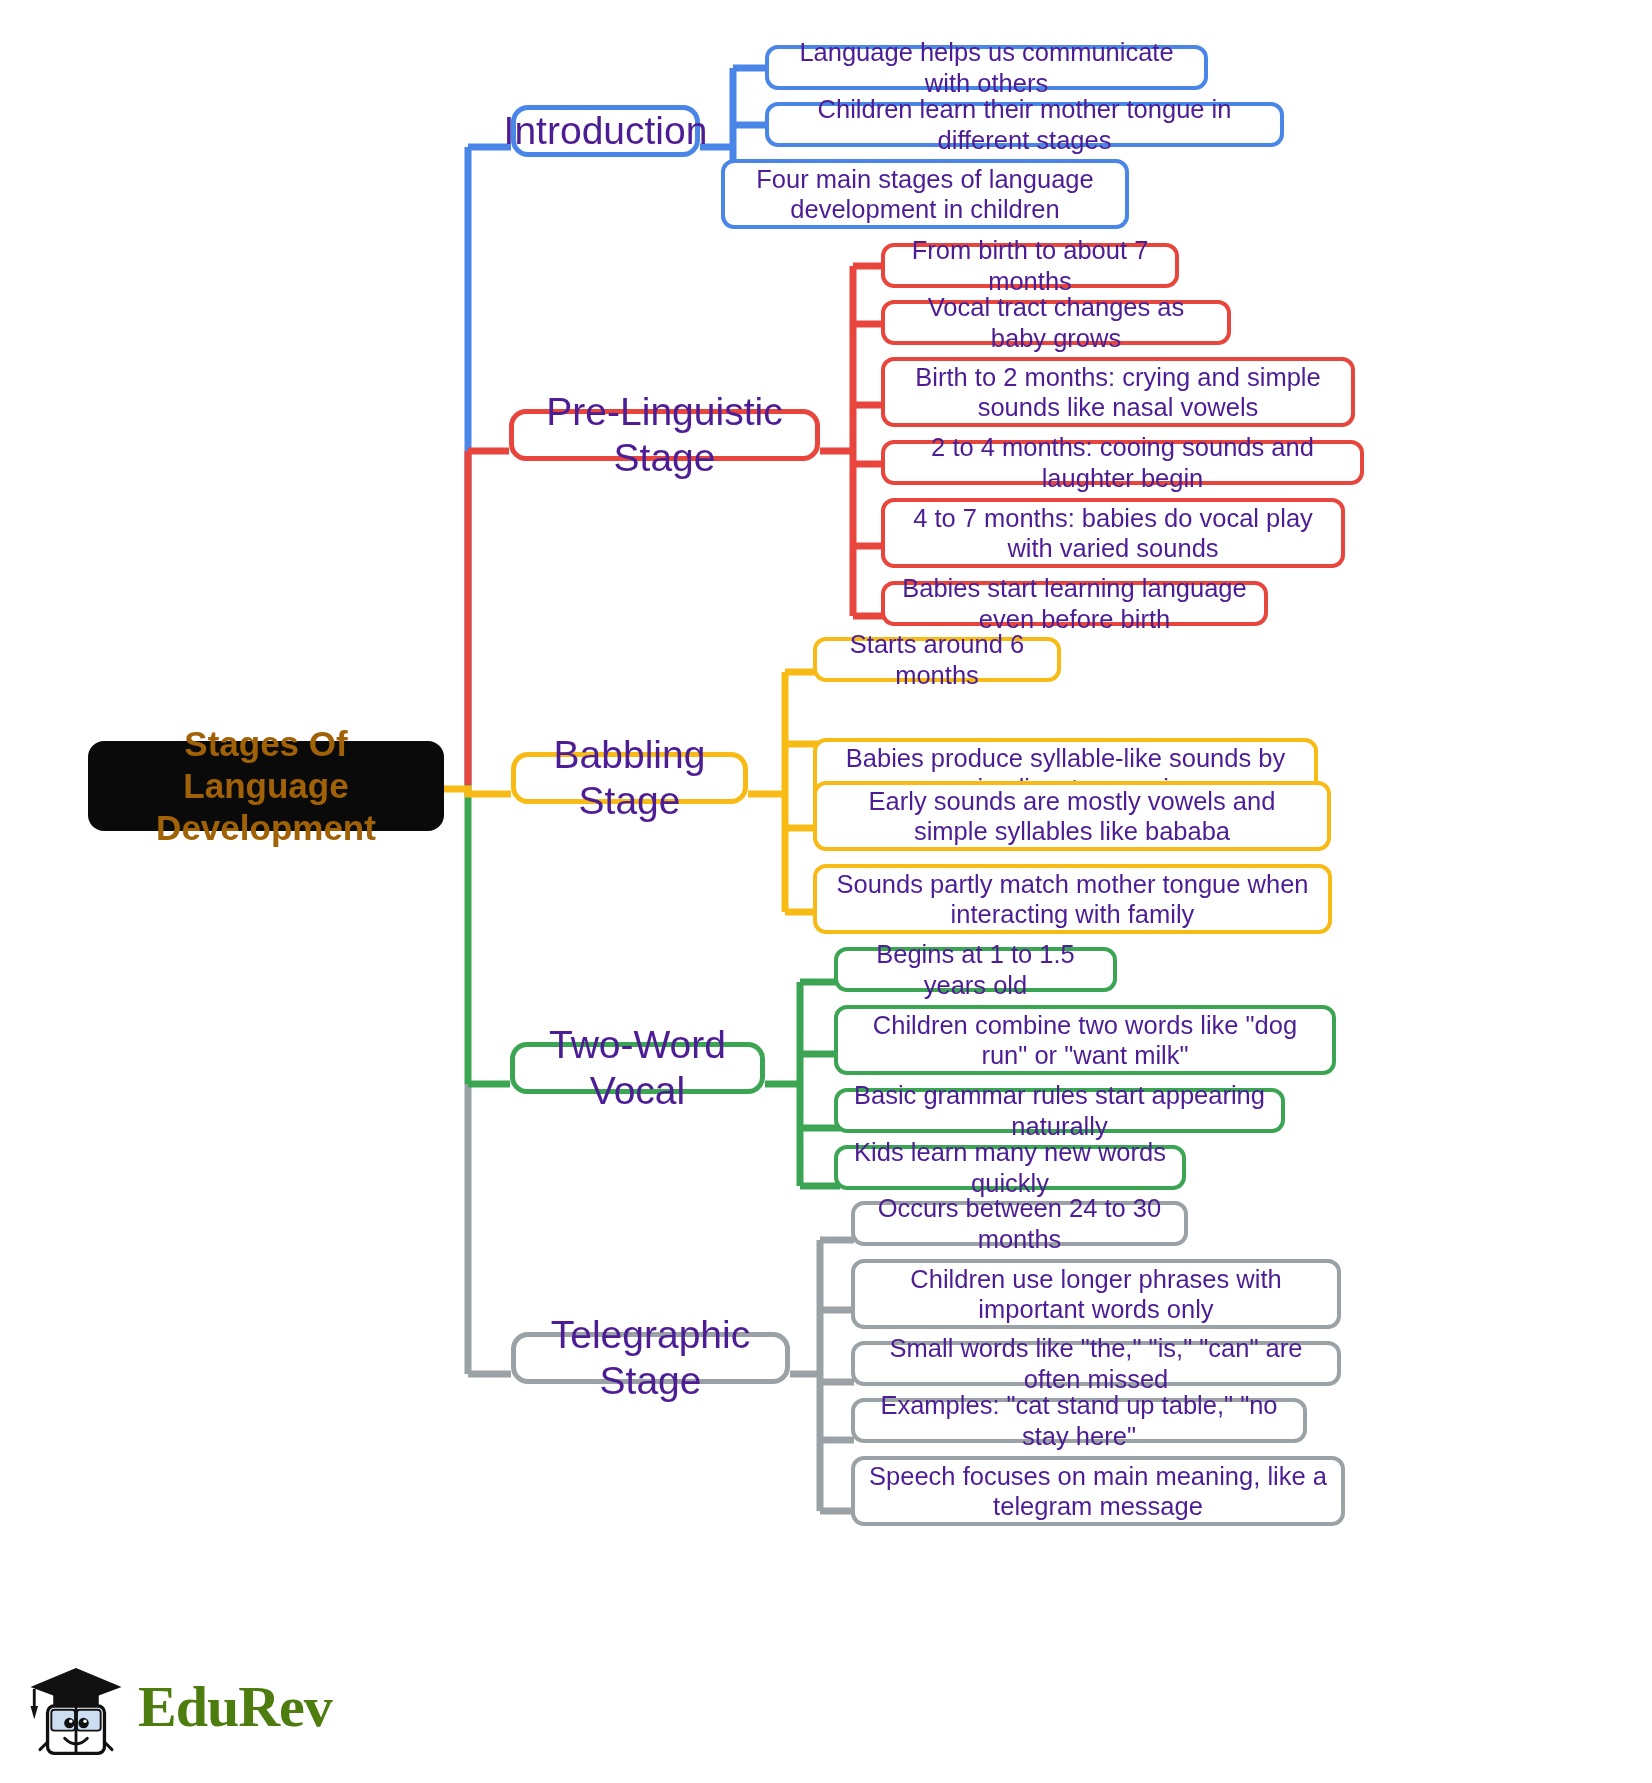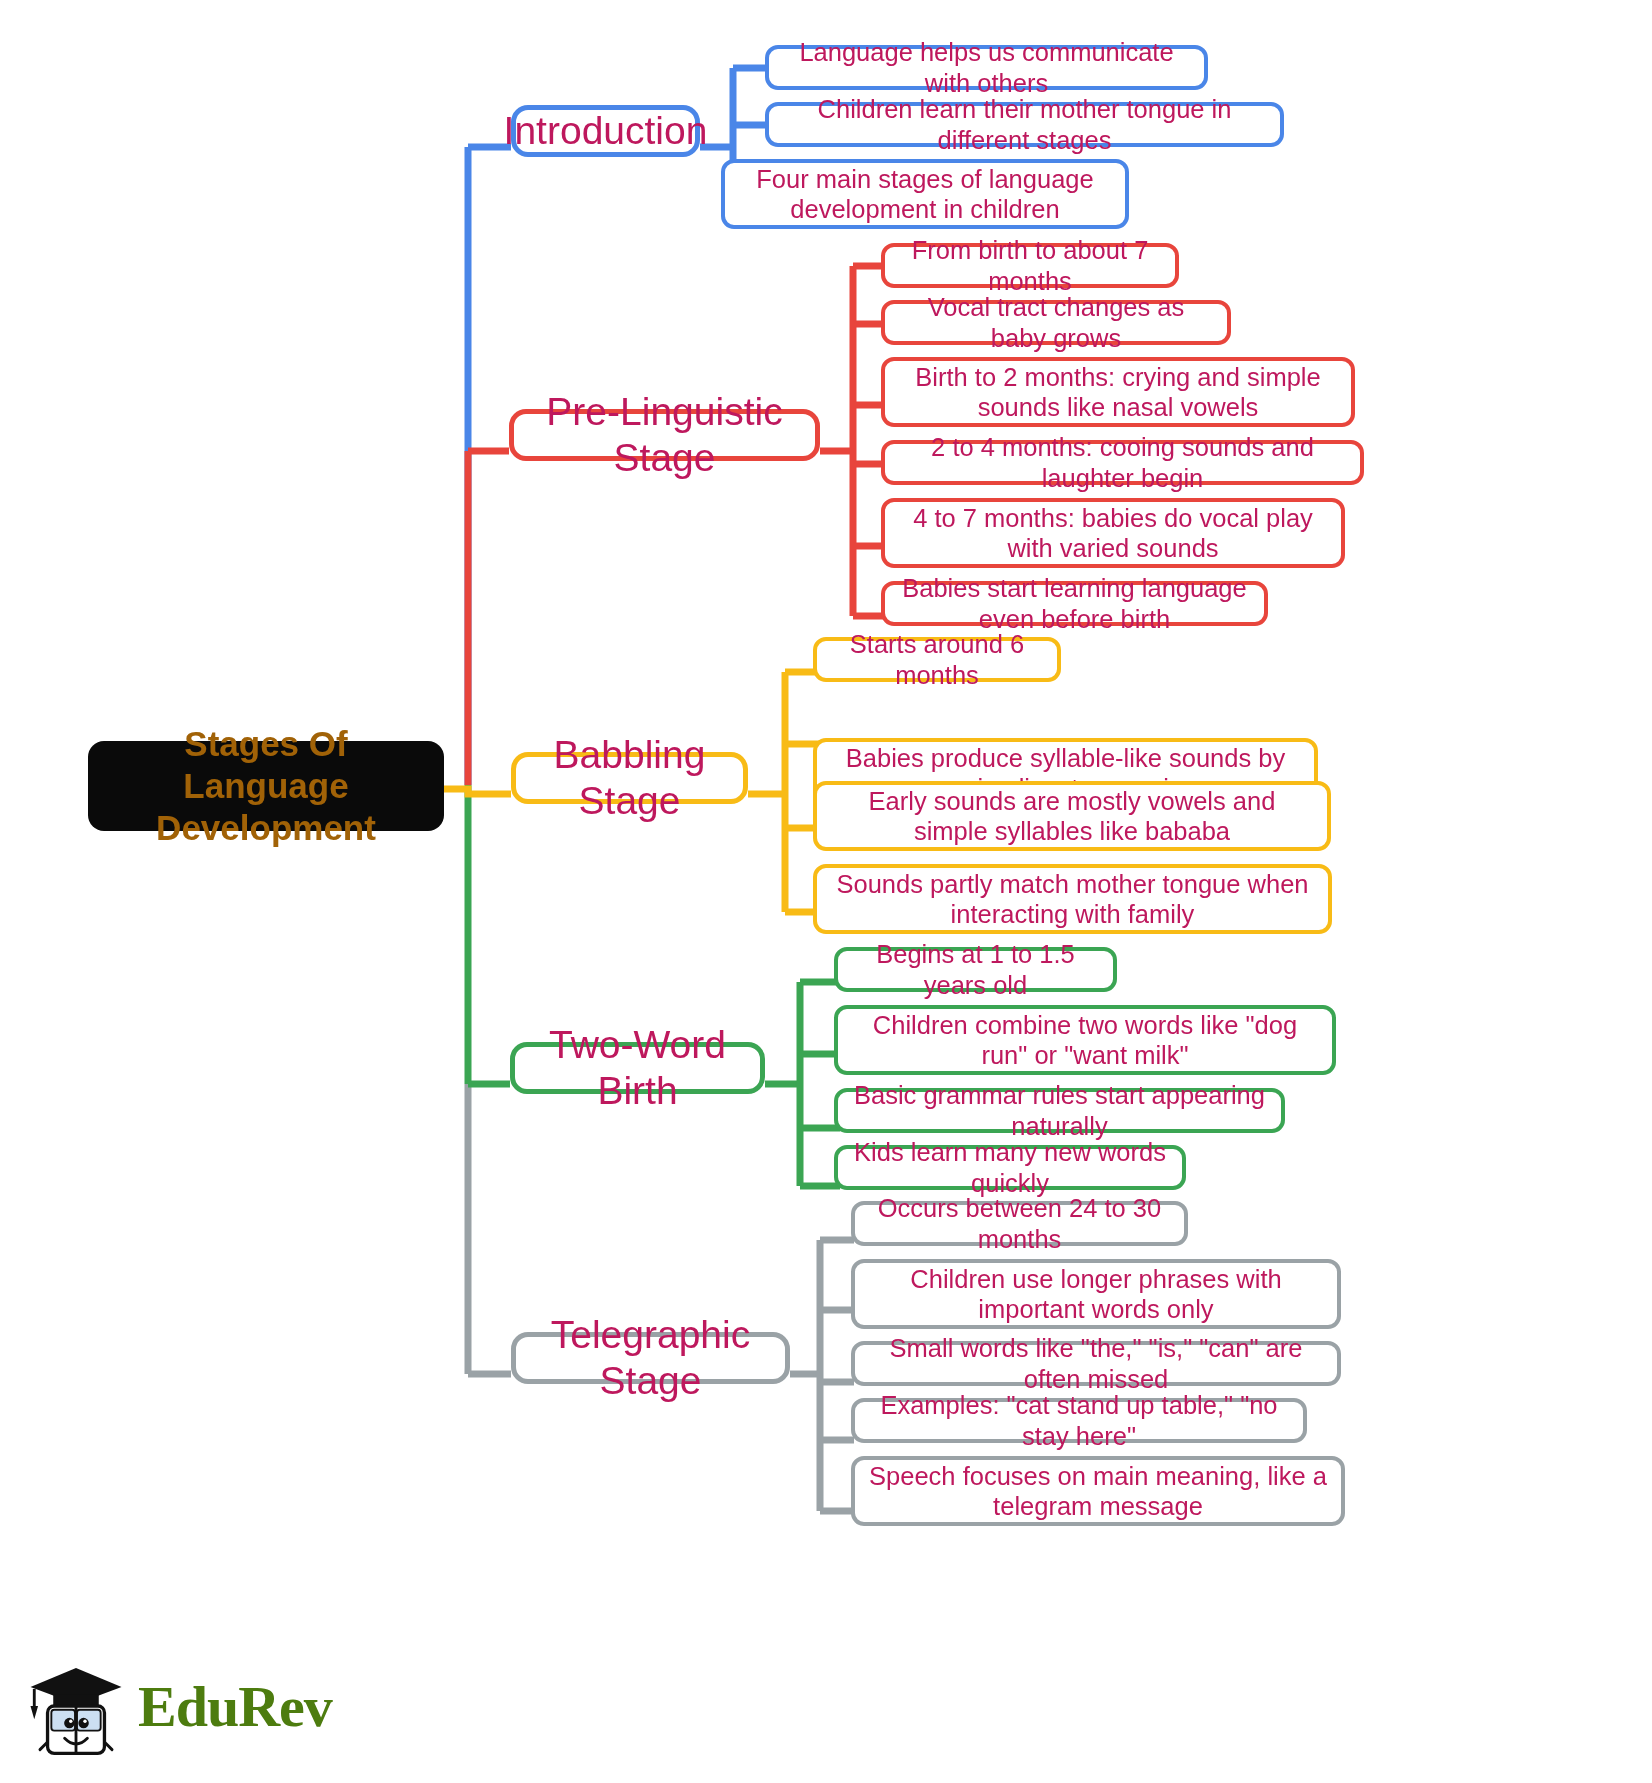--- a/index.html
+++ b/index.html
@@ -23,21 +23,21 @@
   }
   .node {
     position: absolute;
     display: flex;
     align-items: center;
     justify-content: center;
     text-align: center;
     background: #ffffff;
     border-style: solid;
     line-height: 1.18;
-    color: #be185d;
+    color: #4c1d95;
   }
   .root-node {
     position: absolute;
     display: flex;
     align-items: center;
     justify-content: center;
     text-align: center;
     background: #0a0a0a;
     color: #a16207;
     font-weight: bold;
@@ -190,21 +190,21 @@
     <span>Babies produce syllable-like sounds by moving lips, tongue, jaw</span>
   </div>
   <div class="node leaf-node" style="left:813px; top:781px; width:518px; height:70px; border-color:#f8bb16;">
     <span>Early sounds are mostly vowels and simple syllables like bababa</span>
   </div>
   <div class="node leaf-node" style="left:813px; top:864px; width:519px; height:70px; border-color:#f8bb16;">
     <span>Sounds partly match mother tongue when interacting with family</span>
   </div>
 
   <div class="node branch-node" style="left:510px; top:1042px; width:255px; height:52px; border-color:#3ba553;">
-    <span>Two-Word Birth</span>
+    <span>Two-Word Vocal</span>
   </div>
 
   <div class="node leaf-node" style="left:834px; top:947px; width:283px; height:45px; border-color:#3ba553;">
     <span>Begins at 1 to 1.5 years old</span>
   </div>
   <div class="node leaf-node" style="left:834px; top:1005px; width:502px; height:70px; border-color:#3ba553;">
     <span>Children combine two words like "dog run" or "want milk"</span>
   </div>
   <div class="node leaf-node" style="left:834px; top:1088px; width:451px; height:45px; border-color:#3ba553;">
     <span>Basic grammar rules start appearing naturally</span>

